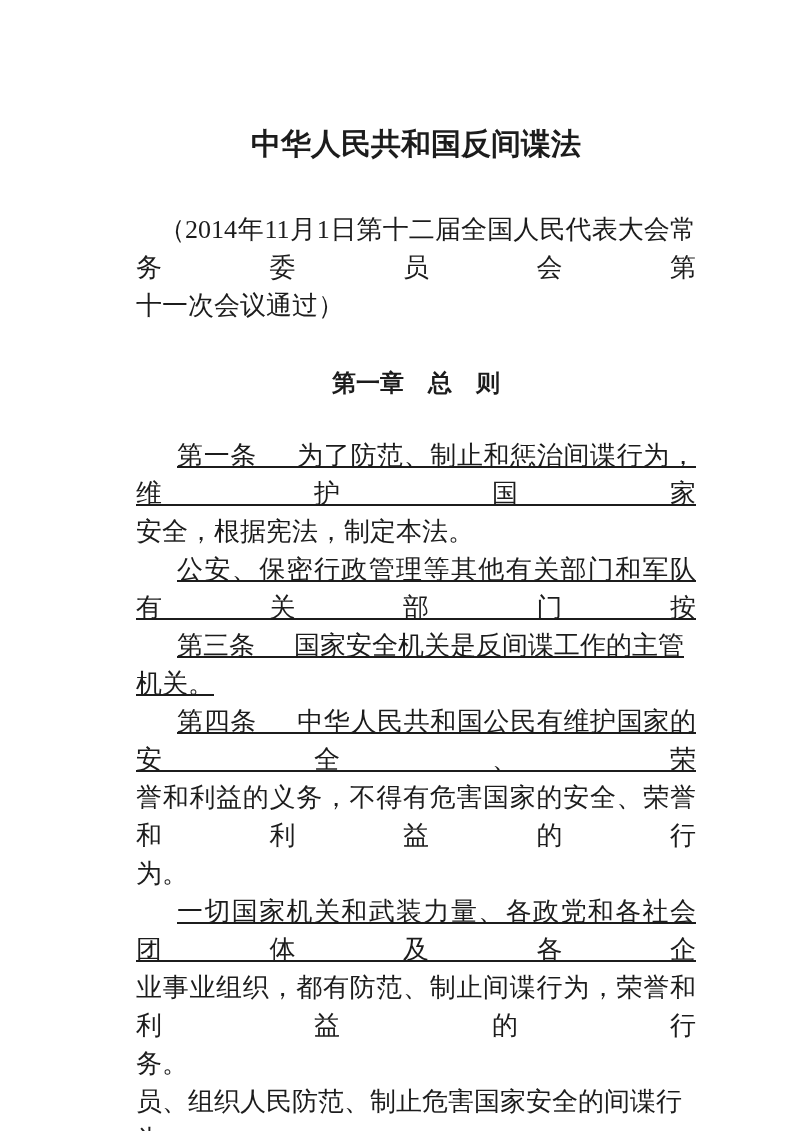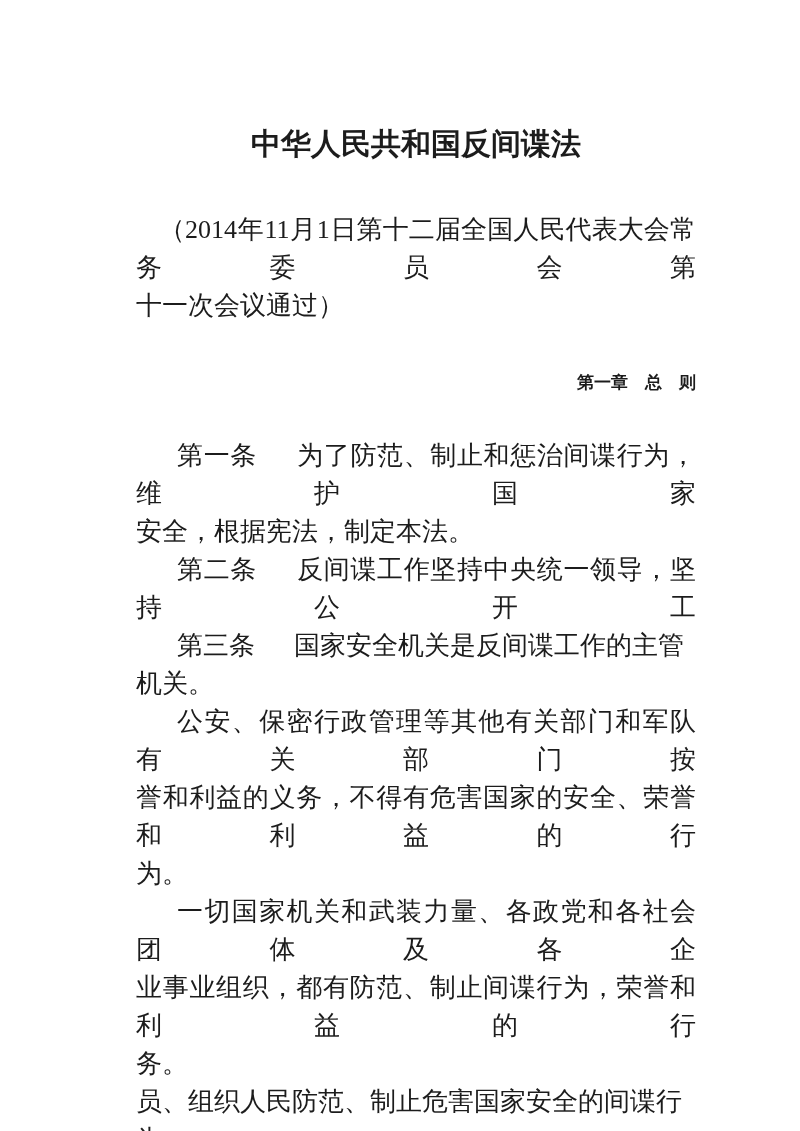--- a/index.html
+++ b/index.html
@@ -33,32 +33,33 @@
     margin: 0;
     font-size: 26px;
     line-height: 38px;
   }
   .just {
     text-align: justify;
     text-align-last: justify;
   }
   .indent {
     text-indent: 41px;
+    text-decoration: underline;
   }
   .subtitle-first {
     margin-top: 46px;
     text-indent: 23px;
     word-spacing: -6px;
   }
   .chapter-heading {
     margin: 39px 0 0 0;
-    font-size: 17px;
+    font-size: 24px;
     line-height: 38px;
     font-weight: bold;
-    text-align: right;
+    text-align: center;
     font-family: Liberation Serif, serif;
   }
   .body-block {
     margin-top: 35px;
   }
   .page-number {
     margin-top: 19px;
     padding-left: 22px;
     font-size: 17px;
     line-height: 22px;
@@ -74,23 +75,23 @@
     <h1 class="doc-title">中华人民共和国反间谍法</h1>
 
     <p class="line just subtitle-first">（2014 年 11 月 1 日第十二届全国人民代表大会常务委员会第</p>
     <p class="line">十一次会议通过）</p>
 
     <h2 class="chapter-heading">第一章　总　则</h2>
 
     <div class="body-block">
       <p class="line just indent">第一条　 为了防范、制止和惩治间谍行为，维护国家</p>
       <p class="line">安全，根据宪法，制定本法。</p>
-      <p class="line just indent">第二条　 反间谍工作坚持中央统一领导，坚持公开工</p>
+      <p class="line just indent">公安、保密行政管理等其他有关部门和军队有关部门按</p>
       <p class="line indent">第三条　 国家安全机关是反间谍工作的主管机关。</p>
-      <p class="line just indent">公安、保密行政管理等其他有关部门和军队有关部门按</p>
+      <p class="line just indent">第四条　 中华人民共和国公民有维护国家的安全、荣</p>
       <p class="line just">誉和利益的义务，不得有危害国家的安全、荣誉和利益的行</p>
       <p class="line">为。</p>
       <p class="line just indent">一切国家机关和武装力量、各政党和各社会团体及各企</p>
       <p class="line just">业事业组织，都有防范、制止间谍行为，荣誉和利益的行</p>
       <p class="line">务。</p>
       <p class="line">员、组织人民防范、制止危害国家安全的间谍行为。</p>
     </div>
 
     <div class="page-number">– 2 –</div>
 

